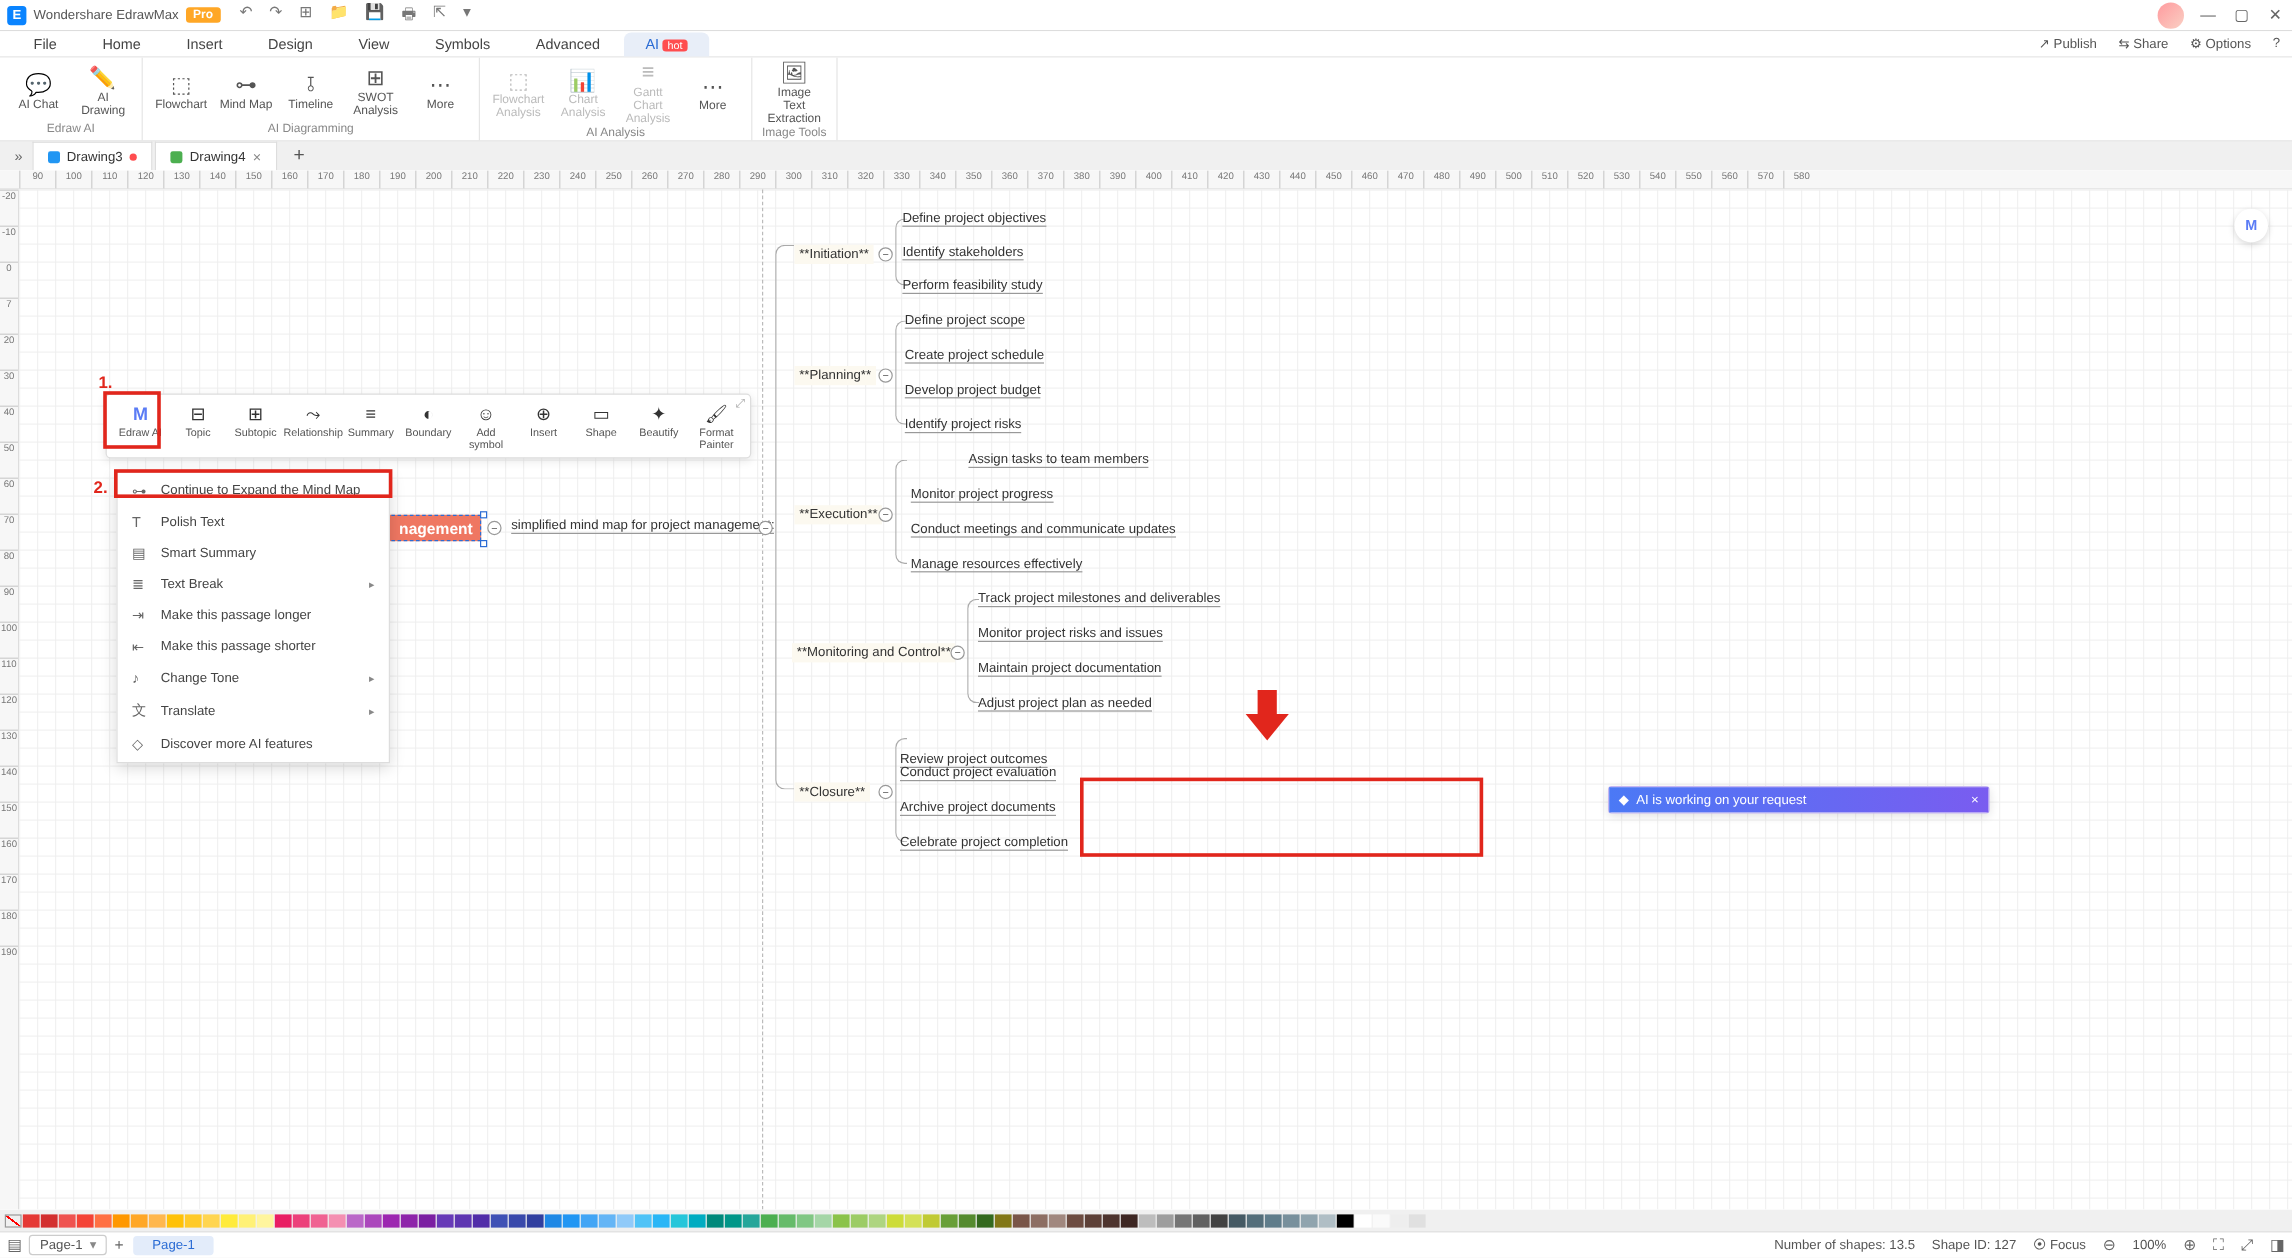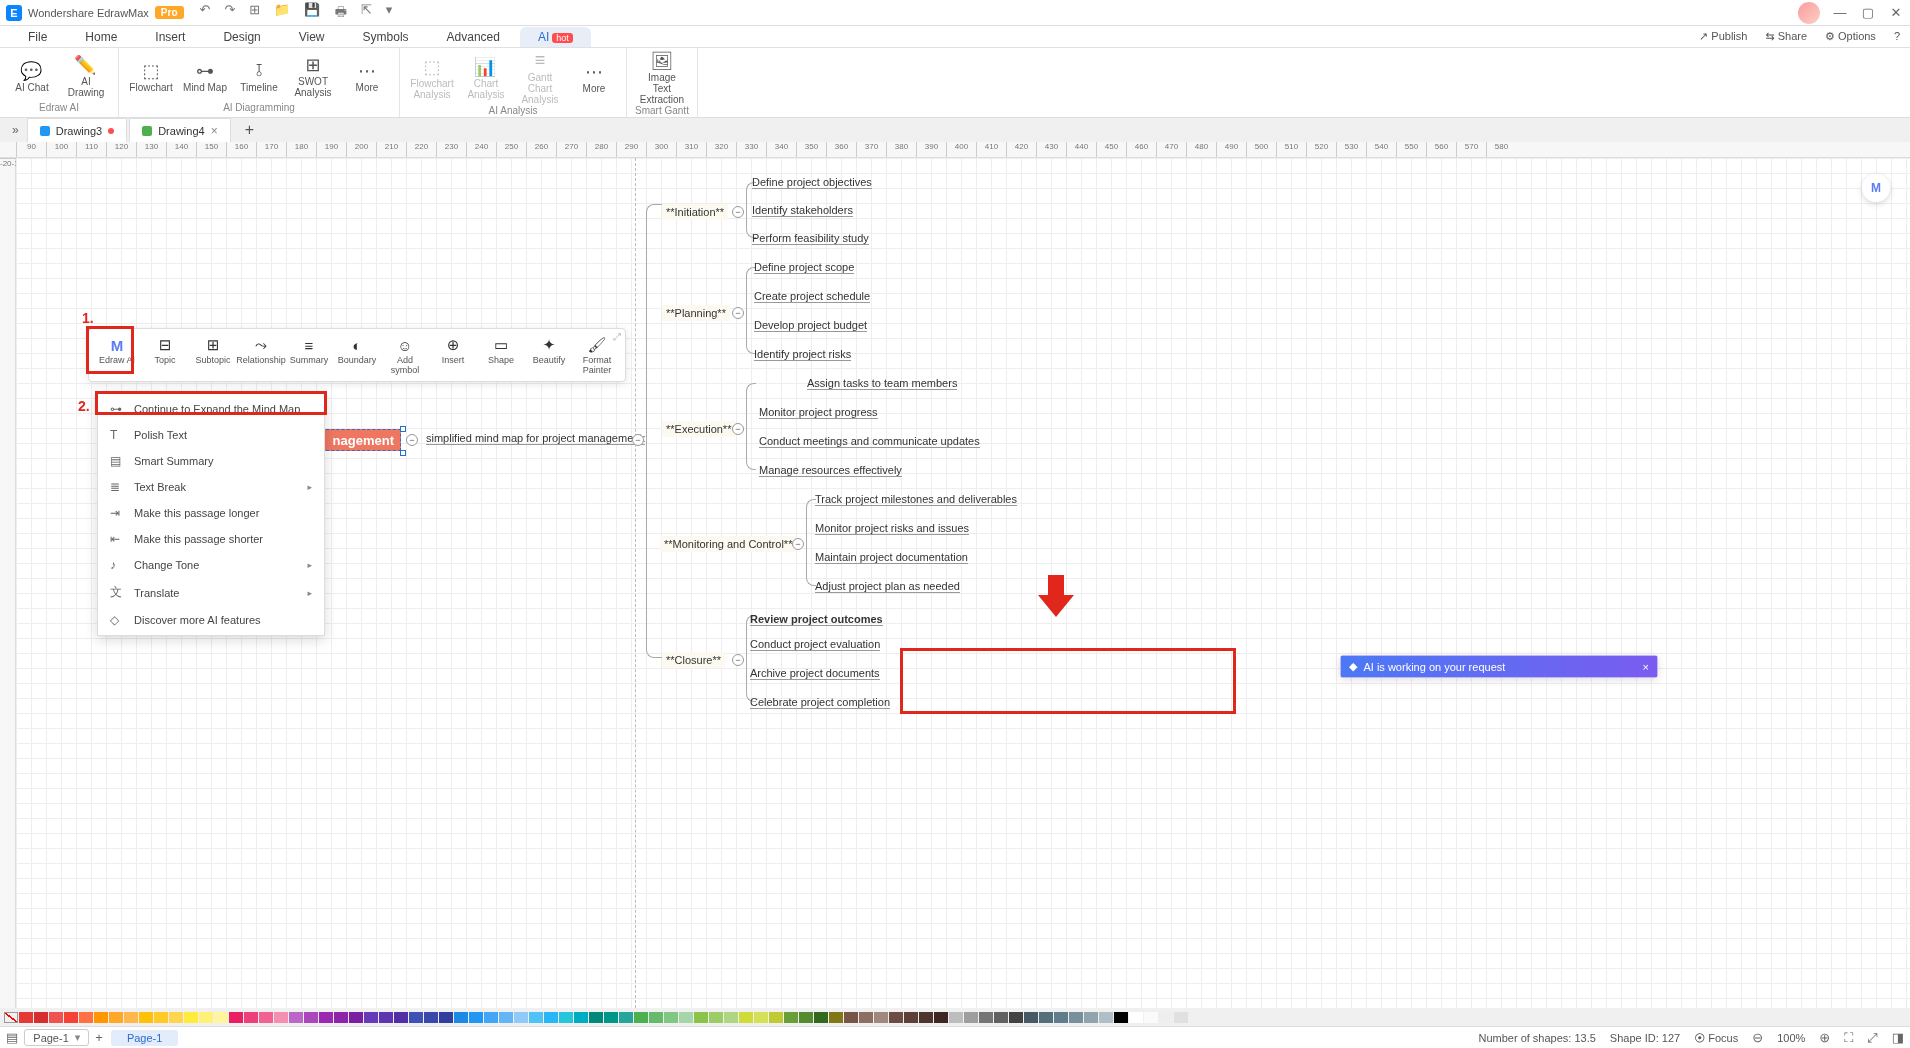--- a/index.html
+++ b/index.html
@@ -41,21 +41,21 @@
 .dtab .dicon { width: 10px; height: 10px; background: #4caf50; border-radius: 2px; }
 .dtab.active .dicon { background: #2196f3; }
 .dtab .dirty { width: 6px; height: 6px; background: #ff4d4f; border-radius: 50%; }
 .dtab .close { color: #888; font-size: 12px; }
 .dtab .plus { color: #555; font-size: 16px; }
 
 
 .workarea { position: relative; background: #fff; height: calc(1048px - 26px - 22px - 70px - 24px - 18px - 22px); overflow: hidden; }
 .hruler { height: 16px; background: #f7f7f7; border-bottom: 1px solid #ddd; display: flex; font-size: 8px; color: #777; padding-left: 16px; }
 .hruler div { width: 30px; text-align: center; border-left: 1px solid #ccc; }
-.vruler { position: absolute; left: 0; top: 16px; bottom: 0; width: 16px; background: #f7f7f7; border-right: 1px solid #ddd; display: flex; flex-direction: row; font-size: 8px; color: #777; }
+.vruler { position: absolute; left: 0; top: 16px; bottom: 0; width: 16px; background: #f7f7f7; border-right: 1px solid #ddd; display: flex; flex-direction: column; font-size: 8px; color: #777; }
 .vruler div { height: 30px; border-top: 1px solid #ccc; writing-mode: horizontal-tb; text-align: center; }
 .canvas { position: absolute; left: 16px; top: 16px; right: 0; bottom: 0; background: #fff;
   background-image: linear-gradient(#eee 1px, transparent 1px), linear-gradient(90deg, #eee 1px, transparent 1px);
   background-size: 15px 15px; }
 
 
 .rootnode { position: absolute; left: 305px; top: 271px; width: 80px; height: 22px; background: #ef7762; color: #fff; font-size: 13px; font-weight: bold; display: flex; align-items: center; justify-content: flex-end; padding: 0 6px; border: 1px dashed #2b6cd4; }
 .rootmarker { position: absolute; width: 6px; height: 6px; border: 1px solid #2b6cd4; background: #fff; }
 
 
@@ -215,21 +215,21 @@
     <div class="gname">AI Analysis</div>
   </div>
   <div class="rgroup">
     <div class="tools">
       <div class="rtool">
           <div class="ticon">🖼</div>
           <div class="tlabel">Image Text
 Extraction</div>
         </div>
     </div>
-    <div class="gname">Smart Gantt</div>
+    <div class="gname">Image Tools</div>
   </div>
 </div>
 
 <div class="doctabs">
   <span class="collapse">»</span>
   <div class="dtab active">
       <div class="dicon"></div>
       <span>Drawing3</span>
       <span class="dirty"></span>
     </div>
@@ -362,21 +362,21 @@
         <div class="mnode cat" style="left: 644px; top: 378px;">**Monitoring and Control**</div>
         <div class="collapsebtn" style="left: 776px; top: 380px;">−</div>
         <div class="branch" style="left: 790px; top: 341px; width: 10px; height: 87px;"></div>
         <div class="mnode underline" style="left: 799px; top: 335px;">Track project milestones and deliverables</div>
         <div class="mnode underline" style="left: 799px; top: 364px;">Monitor project risks and issues</div>
         <div class="mnode underline" style="left: 799px; top: 393px;">Maintain project documentation</div>
         <div class="mnode underline" style="left: 799px; top: 422px;">Adjust project plan as needed</div>
         <div class="mnode cat" style="left: 646px; top: 494px;">**Closure**</div>
         <div class="collapsebtn" style="left: 716px; top: 496px;">−</div>
         <div class="branch" style="left: 730px; top: 457px; width: 10px; height: 87px;"></div>
-        <div class="mnode underline" style="left: 734px; top: 455px; font-weight: bold;">Review project outcomes</div>
+        <div class="mnode underline" style="left: 734px; top: 469px;">Review project outcomes</div>
         <div class="mnode underline" style="left: 734px; top: 480px;">Conduct project evaluation</div>
         <div class="mnode underline" style="left: 734px; top: 509px;">Archive project documents</div>
         <div class="mnode underline" style="left: 734px; top: 538px;">Celebrate project completion</div>
       </div>
 
     <div class="float-tb">
       <div class="ft">
           <div class="fi" style="color:#5b7cf5;font-weight:bold;">M</div>
           <div class="fl">Edraw AI</div>
         </div>

